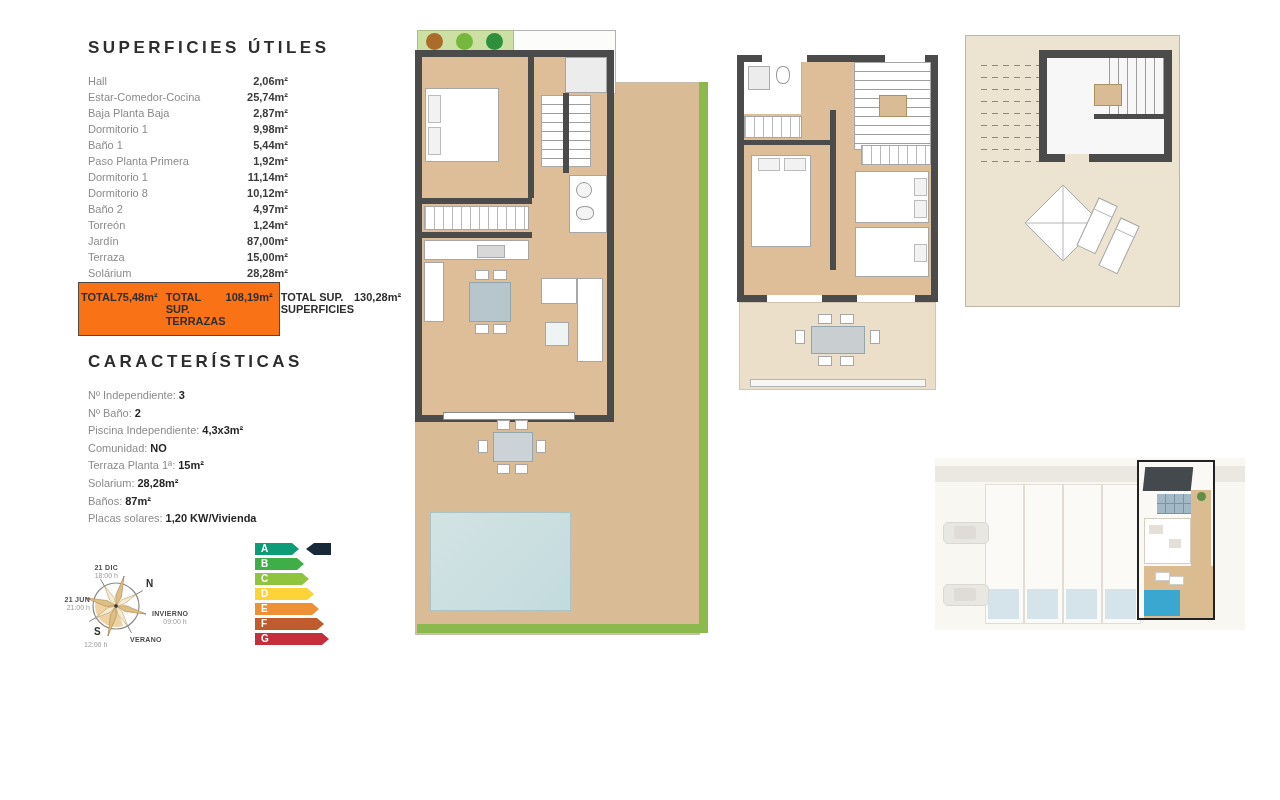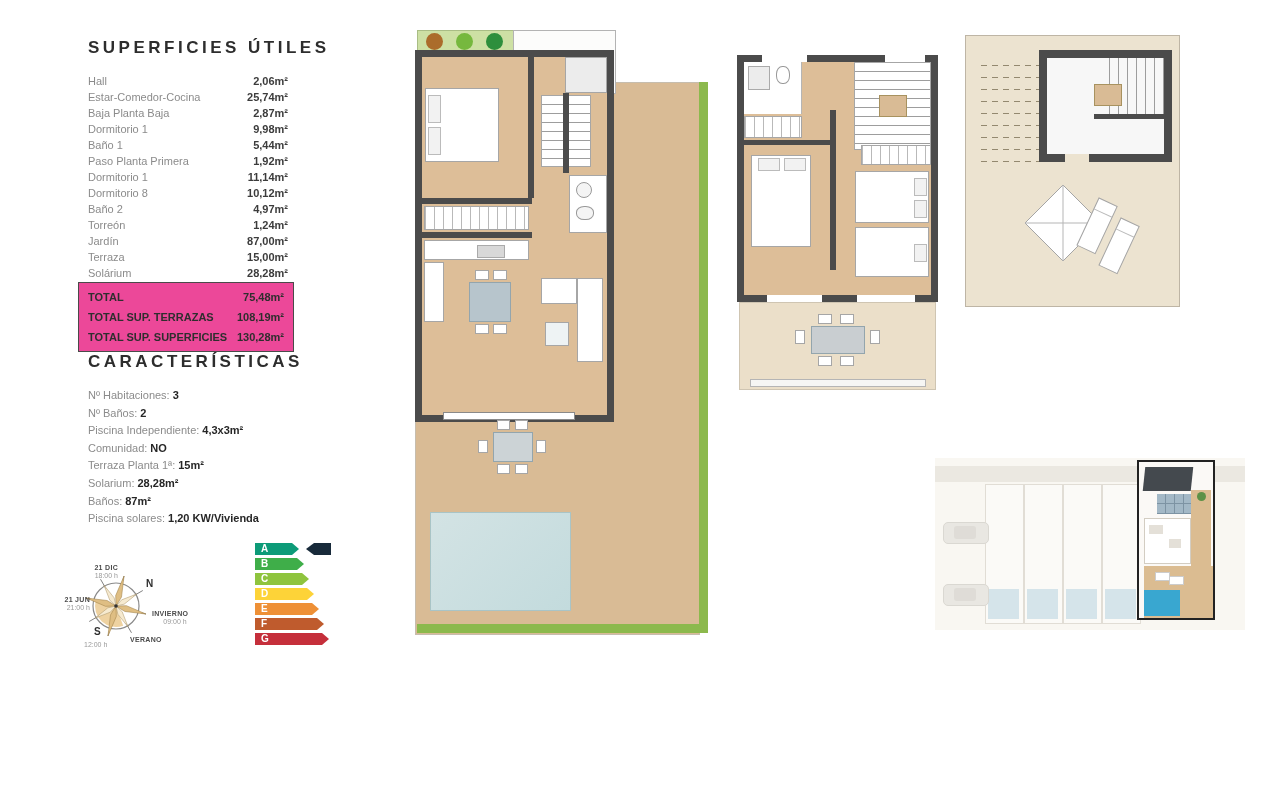--- a/index.html
+++ b/index.html
@@ -4,21 +4,21 @@
 <style>
   html,body{margin:0;padding:0;}
   body{width:1280px;height:800px;position:relative;background:#ffffff;
        font-family:"Liberation Sans", sans-serif;overflow:hidden;}
   .abs{position:absolute;}
   
   .sec-title{font-size:17px;font-weight:bold;letter-spacing:3.5px;color:#2d2d2d;white-space:nowrap;}
   .srow{display:flex;justify-content:space-between;align-items:center;height:16px;font-size:11px;}
   .slabel{color:#8b8b8b;}
   .sval{color:#3c3c3c;font-weight:600;}
-  .totals-box{border:1.5px solid #4a4a4a;width:196px;padding:8px 9px;display:flex;flex-direction:column;gap:8px;background:#ec4899;}
+  .totals-box{border:1.5px solid #4a4a4a;width:196px;padding:8px 2px;display:flex;flex-direction:row;gap:8px;background:#f97316;}
   .trow{display:flex;justify-content:space-between;font-size:11px;font-weight:bold;color:#2e2e2e;}
   .crow{font-size:11px;height:17.6px;color:#8b8b8b;}
   .crow b{color:#262626;margin-left:3px;}
   
   .erow{height:12px;margin-bottom:3px;color:#fff;font-weight:bold;font-size:10px;line-height:12px;padding-left:6px;
         clip-path:polygon(0 0, calc(100% - 7px) 0, 100% 50%, calc(100% - 7px) 100%, 0 100%);}
   
   .cmp-s{font-size:7px;line-height:8px;color:#9a9a9a;}
   .cmp-d{font-size:7px;line-height:8px;color:#4a4a4a;font-weight:600;letter-spacing:.3px;}
   .cmp-big{font-size:10px;font-weight:bold;color:#2f2f2f;}
@@ -101,28 +101,28 @@
     </div>
   <div class="trow">
       <span>TOTAL SUP. SUPERFICIES</span>
       <span>130,28m²</span>
     </div>
 </div>
 
 <div class="abs sec-title" style="left:88px;top:352px;">CARACTERÍSTICAS</div>
 
 <div class="abs" style="left:88px;top:389px;width:220px;">
-  <div class="crow"><span>Nº Habitaciones:</span><b>3</b></div>
-  <div class="crow"><span>Nº Baños:</span><b>2</b></div>
+  <div class="crow"><span>Nº Independiente:</span><b>3</b></div>
+  <div class="crow"><span>Nº Baño:</span><b>2</b></div>
   <div class="crow"><span>Piscina Independiente:</span><b>4,3x3m²</b></div>
   <div class="crow"><span>Comunidad:</span><b>NO</b></div>
   <div class="crow"><span>Terraza Planta 1ª:</span><b>15m²</b></div>
   <div class="crow"><span>Solarium:</span><b>28,28m²</b></div>
   <div class="crow"><span>Baños:</span><b>87m²</b></div>
-  <div class="crow"><span>Piscina solares:</span><b>1,20 KW/Vivienda</b></div>
+  <div class="crow"><span>Placas solares:</span><b>1,20 KW/Vivienda</b></div>
 </div>
 
 <svg class="abs" style="left:52px;top:552px;" width="132" height="112" viewBox="0 0 132 112">
   <path d="M64,54 L71.2,73.7 A21,21 0 0 1 43.7,48.6 Z" fill="#eccd97" opacity="0.9"></path>
   <circle cx="64" cy="54" r="23" fill="none" stroke="#8a8a8a" stroke-width="1.2"></circle>
   <g stroke="#4a4a4a" stroke-width="0.7">
     <line x1="64" y1="54" x2="93.9" y2="62"></line>
       <line x1="64" y1="54" x2="79.5" y2="80.8"></line>
     <line x1="64" y1="54" x2="56" y2="83.9"></line>
       <line x1="64" y1="54" x2="37.2" y2="69.5"></line>

